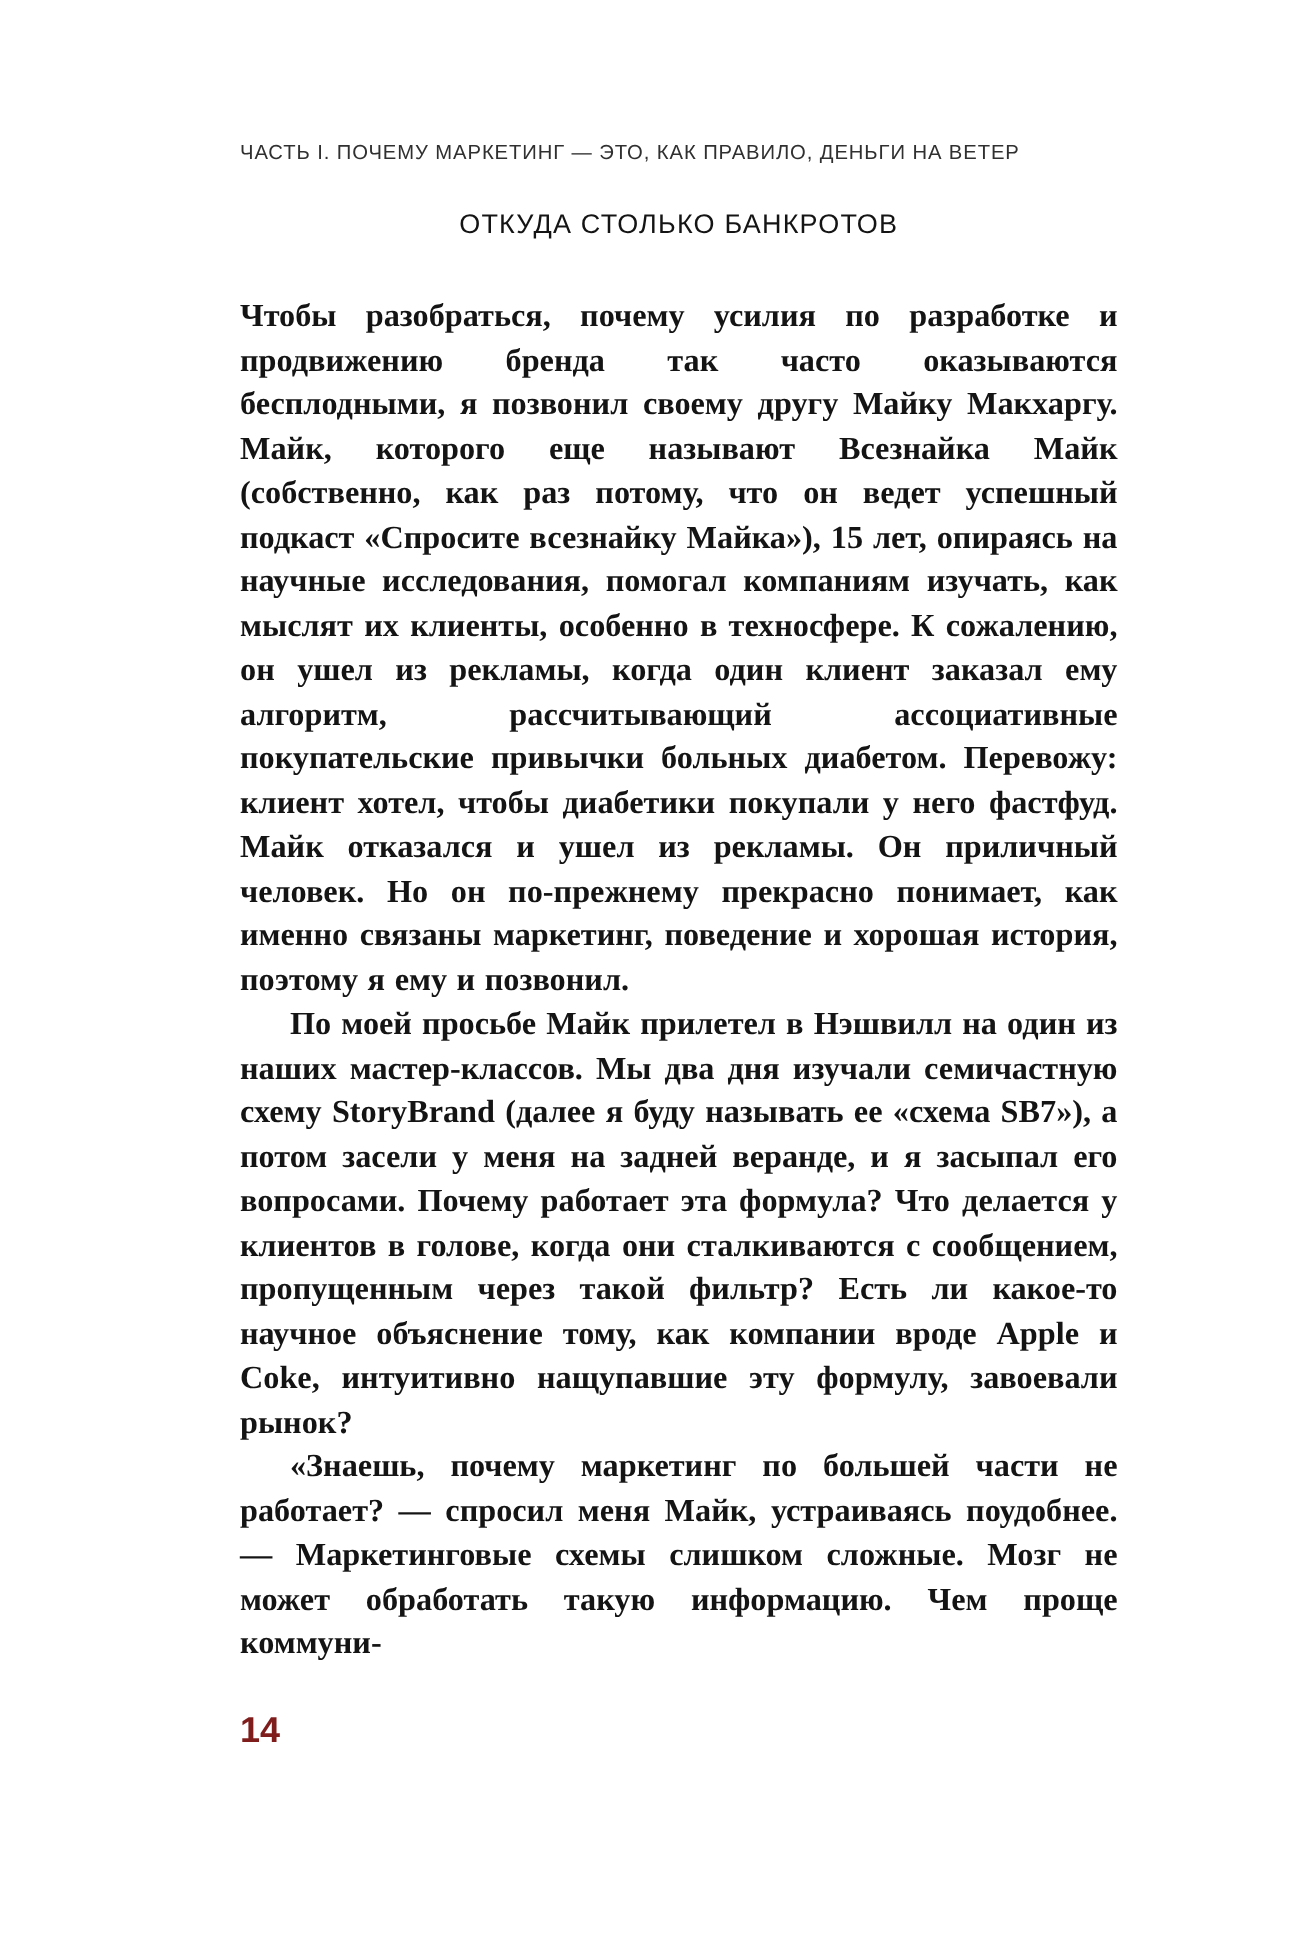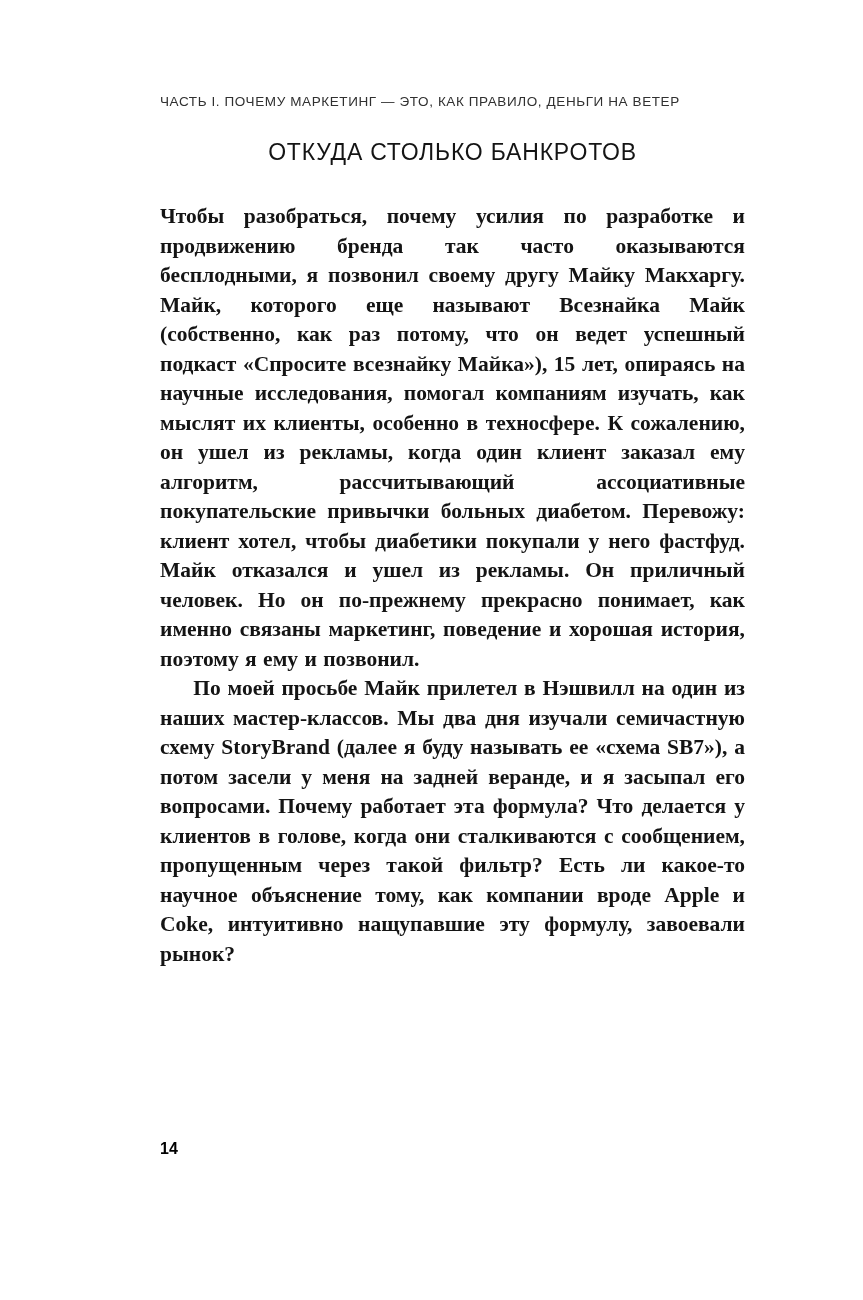--- a/index.html
+++ b/index.html
@@ -28,21 +28,21 @@
       font-family: "Liberation Sans", "DejaVu Sans", sans-serif;
       font-size: 13.5px;
       letter-spacing: 0.6px;
       color: #303030;
       text-transform: uppercase;
       margin: 0 0 30px 0;
       white-space: nowrap;
     }
     .chapter-title {
       font-family: "Liberation Sans", "DejaVu Sans", sans-serif;
-      font-size: 23px;
+      font-size: 18px;
       font-weight: 500;
       letter-spacing: 0.8px;
       color: #141414;
       text-align: center;
       text-transform: uppercase;
       margin: 0 0 36px 0;
     }
     .body-text {
       font-size: 21.5px;
       line-height: 29.5px;
@@ -58,34 +58,35 @@
       word-spacing: 1px;
     }
     .body-text p.indent {
       text-indent: 1.55em;
     }
     .page-number {
       position: absolute;
       left: 160px;
       top: 1140px;
       font-family: "Liberation Sans", "DejaVu Sans", sans-serif;
-      font-size: 16px;
+      font-size: 24px;
       font-weight: 700;
-      color: #000000;
+      color: #7f1d1d;
     }
   </style>
 </head>
 <body>
 
 <div class="page">
 
   <div class="running-header">ЧАСТЬ I.  ПОЧЕМУ МАРКЕТИНГ — ЭТО, КАК ПРАВИЛО, ДЕНЬГИ НА ВЕТЕР</div>
 
   <h1 class="chapter-title">ОТКУДА СТОЛЬКО БАНКРОТОВ</h1>
 
   <div class="body-text">
     <p>Чтобы разобраться, почему усилия по разработке и продвижению бренда так часто оказываются бесплодными, я позвонил своему другу Майку Макхаргу. Майк, которого еще называют Всезнайка Майк (собственно, как раз потому, что он ведет успешный подкаст «Спросите всезнайку Майка»), 15 лет, опираясь на научные исследования, помогал компаниям изучать, как мыслят их клиенты, особенно в техносфере. К сожалению, он ушел из рекламы, когда один клиент заказал ему алгоритм, рассчитывающий ассоциативные покупательские привычки больных диабетом. Перевожу: клиент хотел, чтобы диабетики покупали у него фастфуд. Майк отказался и ушел из рекламы. Он приличный человек. Но он по-прежнему прекрасно понимает, как именно связаны маркетинг, поведение и хорошая история, поэтому я ему и позвонил.</p>
     <p class="indent">По моей просьбе Майк прилетел в Нэшвилл на один из наших мастер-классов. Мы два дня изучали семичастную схему StoryBrand (далее я буду называть ее «схема SB7»), а потом засели у меня на задней веранде, и я засыпал его вопросами. Почему работает эта формула? Что делается у клиентов в голове, когда они сталкиваются с сообщением, пропущенным через такой фильтр? Есть ли какое-то научное объяснение тому, как компании вроде Apple и Coke, интуитивно нащупавшие эту формулу, завоевали рынок?</p>
+    <p class="indent">«Знаешь, почему маркетинг по большей части не работает? — спросил меня Майк, устраиваясь поудобнее. — Маркетинговые схемы слишком сложные. Мозг не может обработать такую информацию. Чем проще коммуни-</p>
   </div>
 
   <div class="page-number">14</div>
 
 </div>
 
 </body></html>

